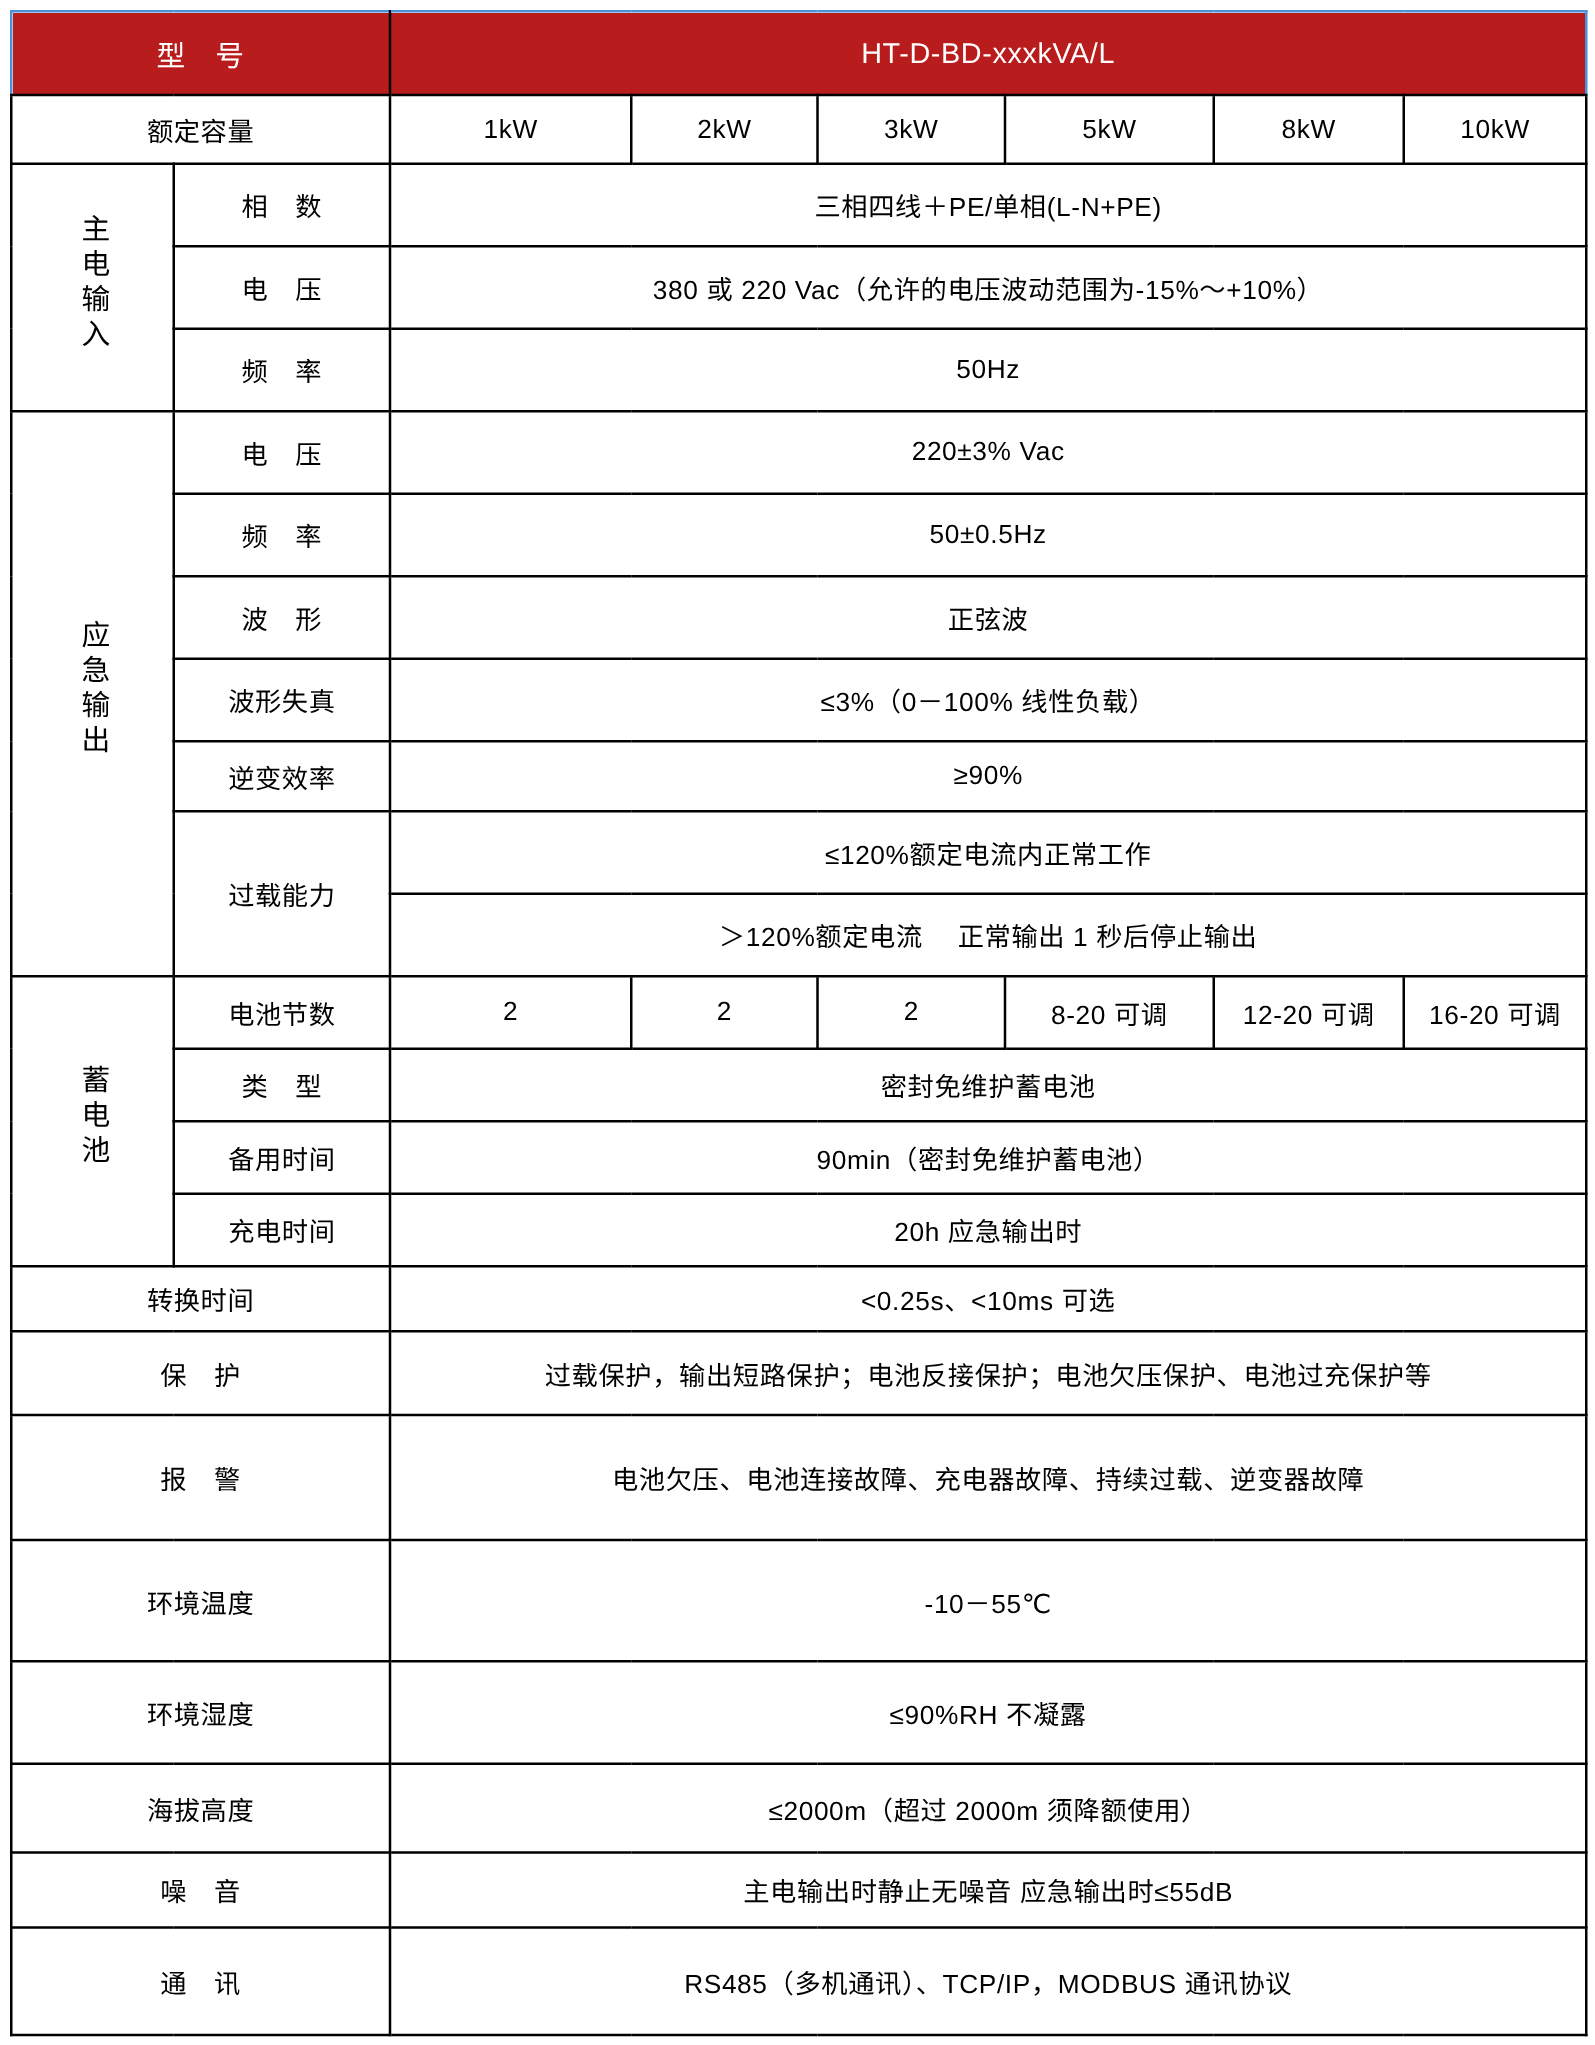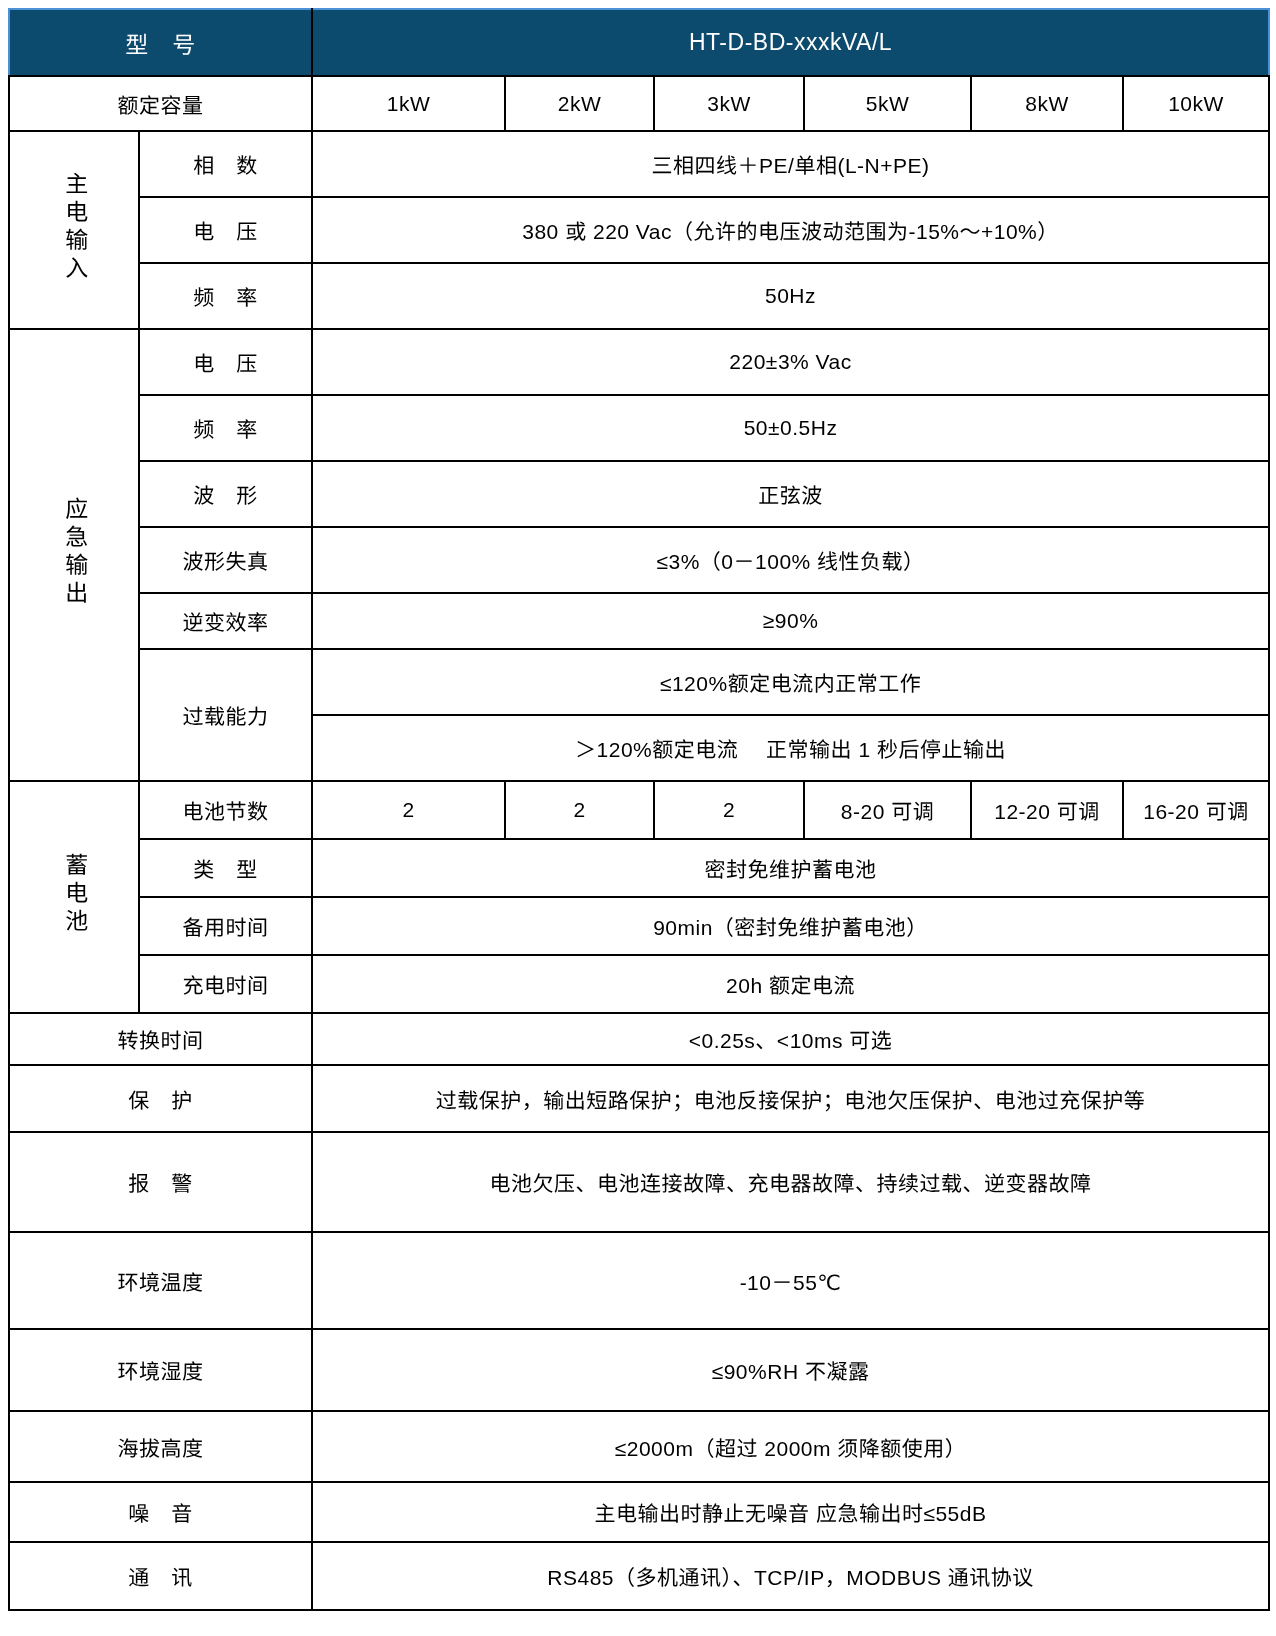--- a/index.html
+++ b/index.html
@@ -26,21 +26,21 @@
     text-align: center;
     vertical-align: middle;
     padding: 0 6px;
     font-size: 21px;
     letter-spacing: 0.5px;
     overflow: hidden;
   }
   td.lbl { font-size: 22px; }
   
   tr.hdr td {
-    background: #0c4a6e;
+    background: #b91c1c;
     color: #ffffff;
     font-size: 23px;
     border-top-color: #4a91d8;
   }
   tr.hdr td.hdr-label { border-left-color: #4a91d8; }
   tr.hdr td.hdr-value { border-right-color: #4a91d8; margin-top: 25px; }
   
   .vtext {
     display: inline-block;
     writing-mode: vertical-rl;
@@ -144,21 +144,21 @@
     <tr style="height:58px">
       <td class="lbl">类　型</td>
       <td colspan="6">密封免维护蓄电池</td>
     </tr>
     <tr style="height:58px">
       <td class="lbl">备用时间</td>
       <td colspan="6">90min（密封免维护蓄电池）</td>
     </tr>
     <tr style="height:58px">
       <td class="lbl">充电时间</td>
-      <td colspan="6">20h 额定电流</td>
+      <td colspan="6">20h 应急输出时</td>
     </tr>
 
     <tr style="height:52px">
       <td colspan="2" class="lbl">转换时间</td>
       <td colspan="6">&lt;0.25s、&lt;10ms 可选</td>
     </tr>
     <tr style="height:67px">
       <td colspan="2" class="lbl">保　护</td>
       <td colspan="6">过载保护，输出短路保护；电池反接保护；电池欠压保护、电池过充保护等</td>
     </tr>
@@ -175,20 +175,20 @@
       <td colspan="6">≤90%RH 不凝露</td>
     </tr>
     <tr style="height:71px">
       <td colspan="2" class="lbl">海拔高度</td>
       <td colspan="6">≤2000m（超过 2000m 须降额使用）</td>
     </tr>
     <tr style="height:60px">
       <td colspan="2" class="lbl">噪　音</td>
       <td colspan="6">主电输出时静止无噪音 应急输出时≤55dB</td>
     </tr>
-    <tr style="height:68px">
+    <tr style="height:86px">
       <td colspan="2" class="lbl">通　讯</td>
       <td colspan="6">RS485（多机通讯）、TCP/IP，MODBUS 通讯协议</td>
     </tr>
 
   </tbody>
 </table>
 </div>
 
 </body></html>

